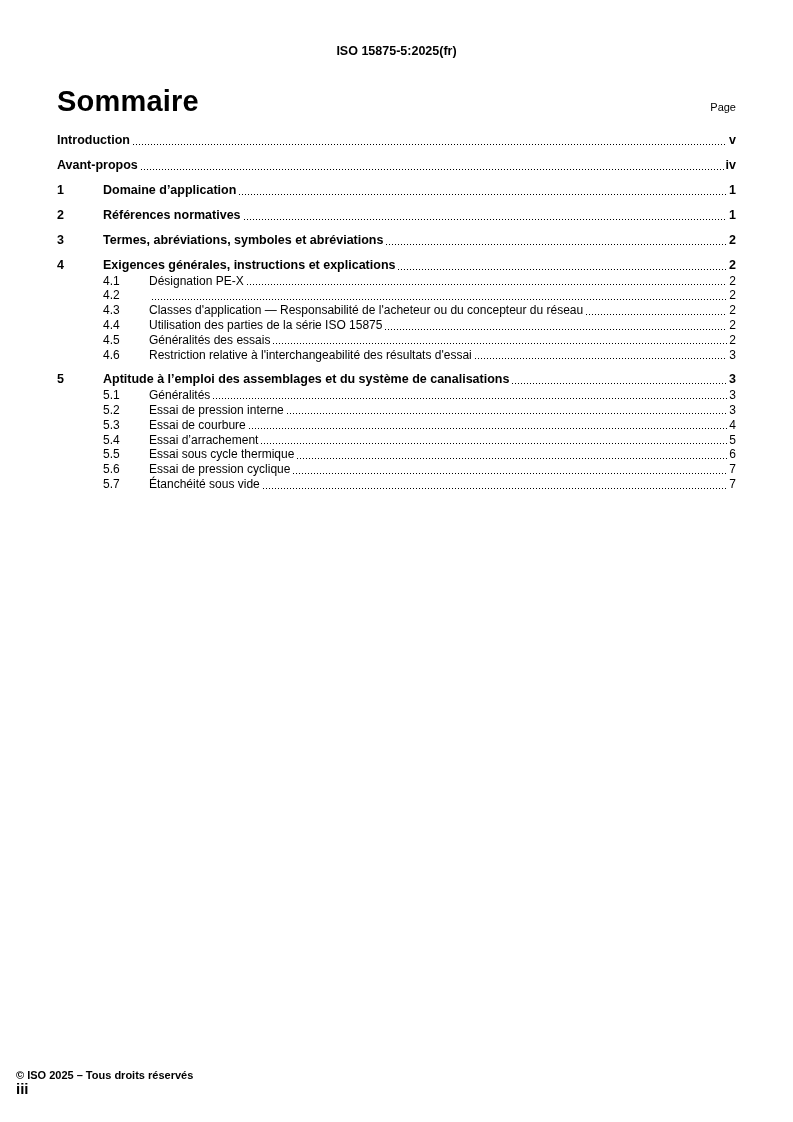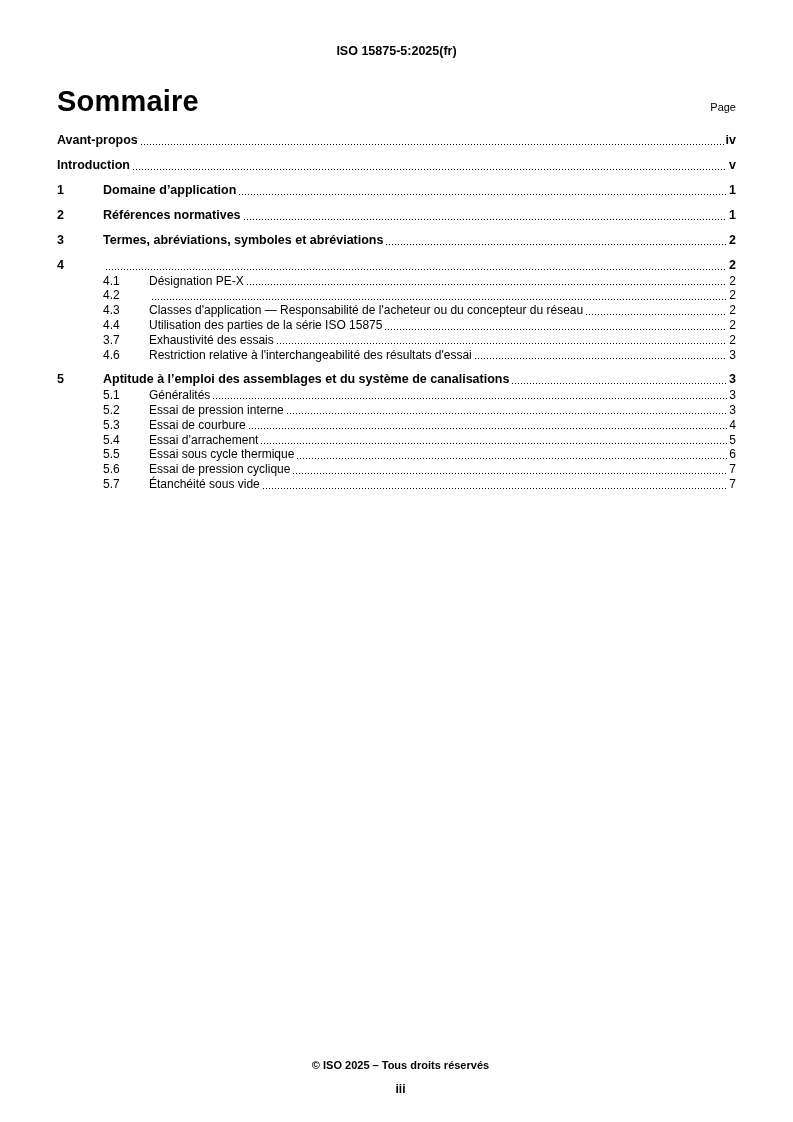--- a/index.html
+++ b/index.html
@@ -81,61 +81,61 @@
     background-image: radial-gradient(circle, #000 0.7px, transparent 0.95px);
     background-size: 3px 3px;
     background-repeat: repeat-x;
     background-position: left bottom;
   }
   .toc-page {
     flex: 0 0 auto;
   }
   .footer {
     position: absolute;
-    left: 8px;
+    left: 16px;
     right: 0;
     bottom: 26px;
-    text-align: center;
+    text-align: left;
   }
   .footer .copyright {
     font-weight: bold;
     font-size: 11px;
     line-height: 14px;
   }
   .footer .folio {
     font-weight: bold;
-    font-size: 12px;
+    font-size: 15px;
     line-height: 14px;
-    margin-top: 10px;
+    margin-top: 0;
   }
 </style>
 </head>
 <body>
 
 <div class="page">
 
   <div class="doc-ref">ISO 15875-5:2025(fr)</div>
 
   <div class="toc-header">
     <h1 class="toc-title">Sommaire</h1>
     <span class="page-col-label">Page</span>
   </div>
 
   <div class="toc-list">
       <div class="toc-row level-0 bold">
 
+    <span class="toc-label">Introduction</span>
+    <span class="toc-dots"></span>
+    <span class="toc-page">v</span>
+  </div>
+      <div class="toc-row level-0 bold">
+
     <span class="toc-label">Avant-propos</span>
     <span class="toc-dots"></span>
     <span class="toc-page">iv</span>
-  </div>
-      <div class="toc-row level-0 bold">
-
-    <span class="toc-label">Introduction</span>
-    <span class="toc-dots"></span>
-    <span class="toc-page">v</span>
   </div>
       <div class="toc-row level-1 bold">
     <span class="toc-num">1</span>
     <span class="toc-label">Domaine d’application</span>
     <span class="toc-dots"></span>
     <span class="toc-page">1</span>
   </div>
       <div class="toc-row level-1 bold">
     <span class="toc-num">2</span>
     <span class="toc-label">Références normatives</span>
@@ -143,20 +143,21 @@
     <span class="toc-page">1</span>
   </div>
       <div class="toc-row level-1 bold">
     <span class="toc-num">3</span>
     <span class="toc-label">Termes, abréviations, symboles et abréviations</span>
     <span class="toc-dots"></span>
     <span class="toc-page">2</span>
   </div>
       <div class="toc-row level-1 bold">
     <span class="toc-num">4</span>
+    <span class="toc-label">Exigences générales, instructions et explications</span>
     <span class="toc-dots"></span>
     <span class="toc-page">2</span>
   </div>
       <div class="toc-row level-2">
     <span class="toc-num">4.1</span>
     <span class="toc-label">Désignation PE-X</span>
     <span class="toc-dots"></span>
     <span class="toc-page">2</span>
   </div>
       <div class="toc-row level-2">
@@ -170,22 +171,22 @@
     <span class="toc-dots"></span>
     <span class="toc-page">2</span>
   </div>
       <div class="toc-row level-2">
     <span class="toc-num">4.4</span>
     <span class="toc-label">Utilisation des parties de la série ISO 15875</span>
     <span class="toc-dots"></span>
     <span class="toc-page">2</span>
   </div>
       <div class="toc-row level-2">
-    <span class="toc-num">3.7</span>
-    <span class="toc-label">Exhaustivité des essais</span>
+    <span class="toc-num">4.5</span>
+    <span class="toc-label">Généralités des essais</span>
     <span class="toc-dots"></span>
     <span class="toc-page">2</span>
   </div>
       <div class="toc-row level-2">
     <span class="toc-num">4.6</span>
     <span class="toc-label">Restriction relative à l'interchangeabilité des résultats d'essai</span>
     <span class="toc-dots"></span>
     <span class="toc-page">3</span>
   </div>
       <div class="toc-row level-1 bold">

